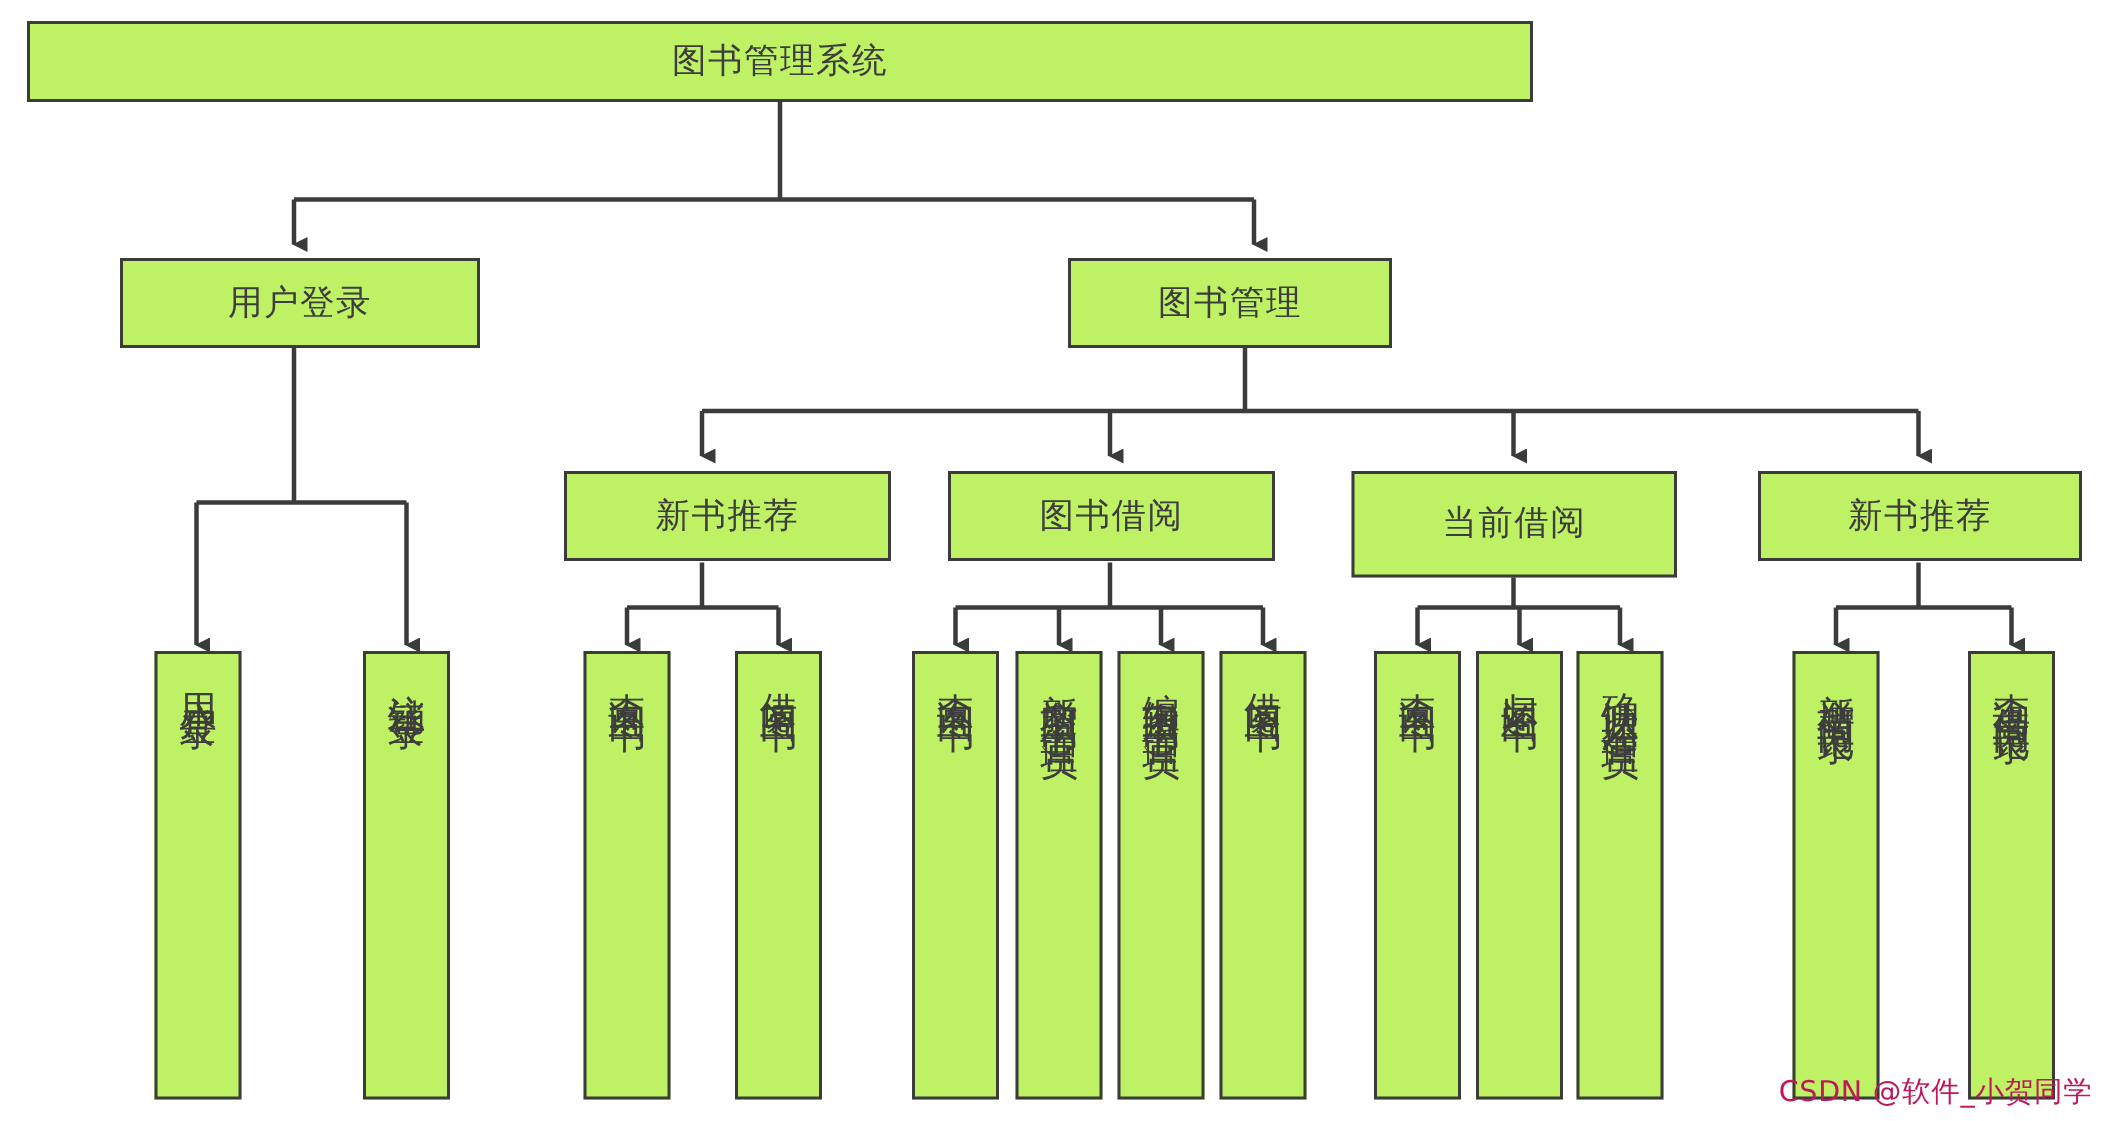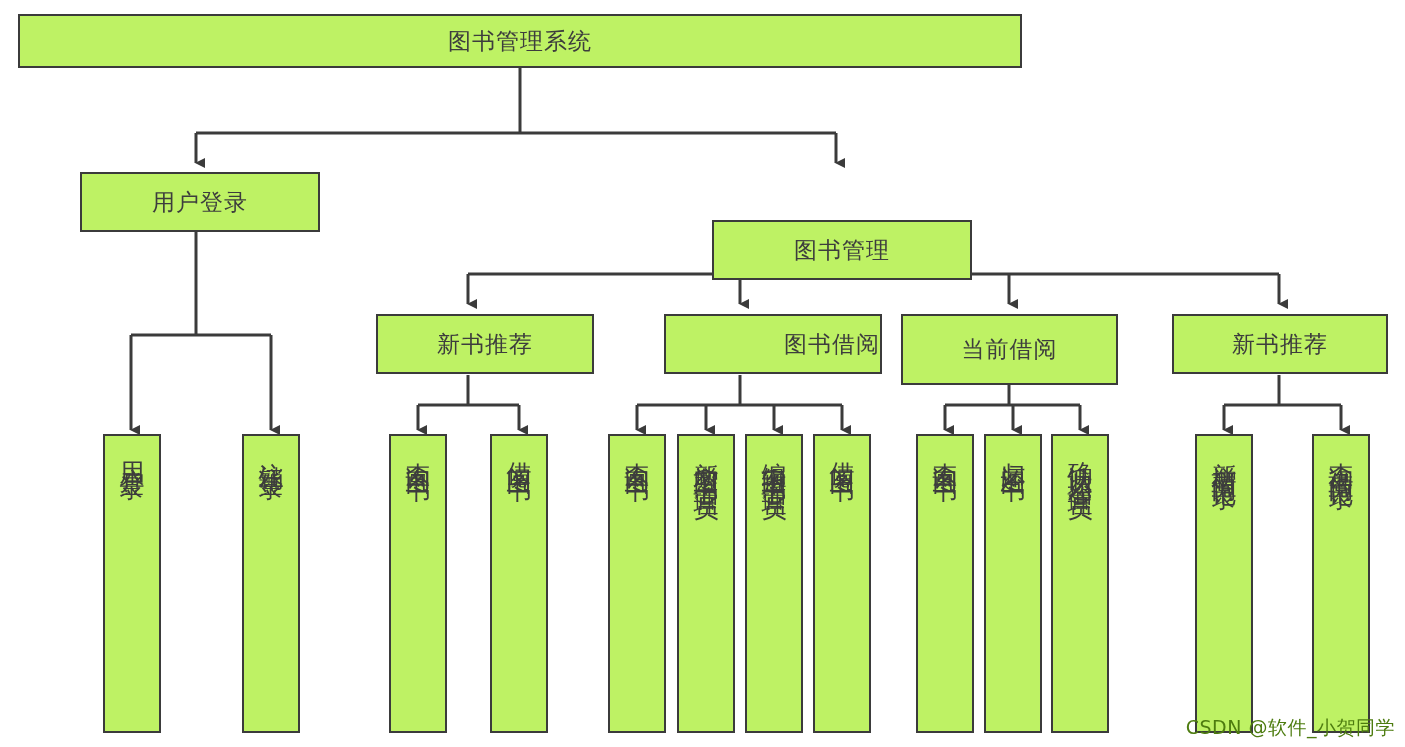--- a/index.html
+++ b/index.html
@@ -51,21 +51,21 @@
     line-height:1.0;
     letter-spacing:5px;
     white-space:nowrap;
     transform:none;
   }
   .watermark{
     position:absolute;
     right:10px;
     bottom:6px;
     font-size:19px;
-    color:#4d7c0f;
+    color:#be185d;
     letter-spacing:0.5px;
     white-space:nowrap;
     user-select:none;
   }
 </style>
 </head>
 <body>
 
 <div id="stage">
 
@@ -120,28 +120,28 @@
     </g>
   </svg>
 
   <div class="node" style="left:18px; top:14px; width:1004px; height:54px;">
     <span class="lbl">图书管理系统</span>
   </div>
 
   <div class="node" style="left:80px; top:172px; width:240px; height:60px;">
     <span class="lbl">用户登录</span>
   </div>
-  <div class="node" style="left:712px; top:172px; width:260px; height:60px;margin-top:48px;">
+  <div class="node" style="left:712px; top:172px; width:216px; height:60px;">
     <span class="lbl">图书管理</span>
   </div>
 
   <div class="node" style="left:376px; top:314px; width:218px; height:60px;">
     <span class="lbl">新书推荐</span>
   </div>
-  <div class="node" style="left:664px; top:314px; width:218px; height:60px;justify-content:flex-end;">
+  <div class="node" style="left:632px; top:314px; width:218px; height:60px;">
     <span class="lbl">图书借阅</span>
   </div>
   <div class="node" style="left:901px; top:314px; width:217px; height:71px;">
     <span class="lbl">当前借阅</span>
   </div>
   <div class="node" style="left:1172px; top:314px; width:216px; height:60px;">
     <span class="lbl">新书推荐</span>
   </div>
 
   <div class="node vert" style="left:103px; top:434px; width:58px; height:299px;">

